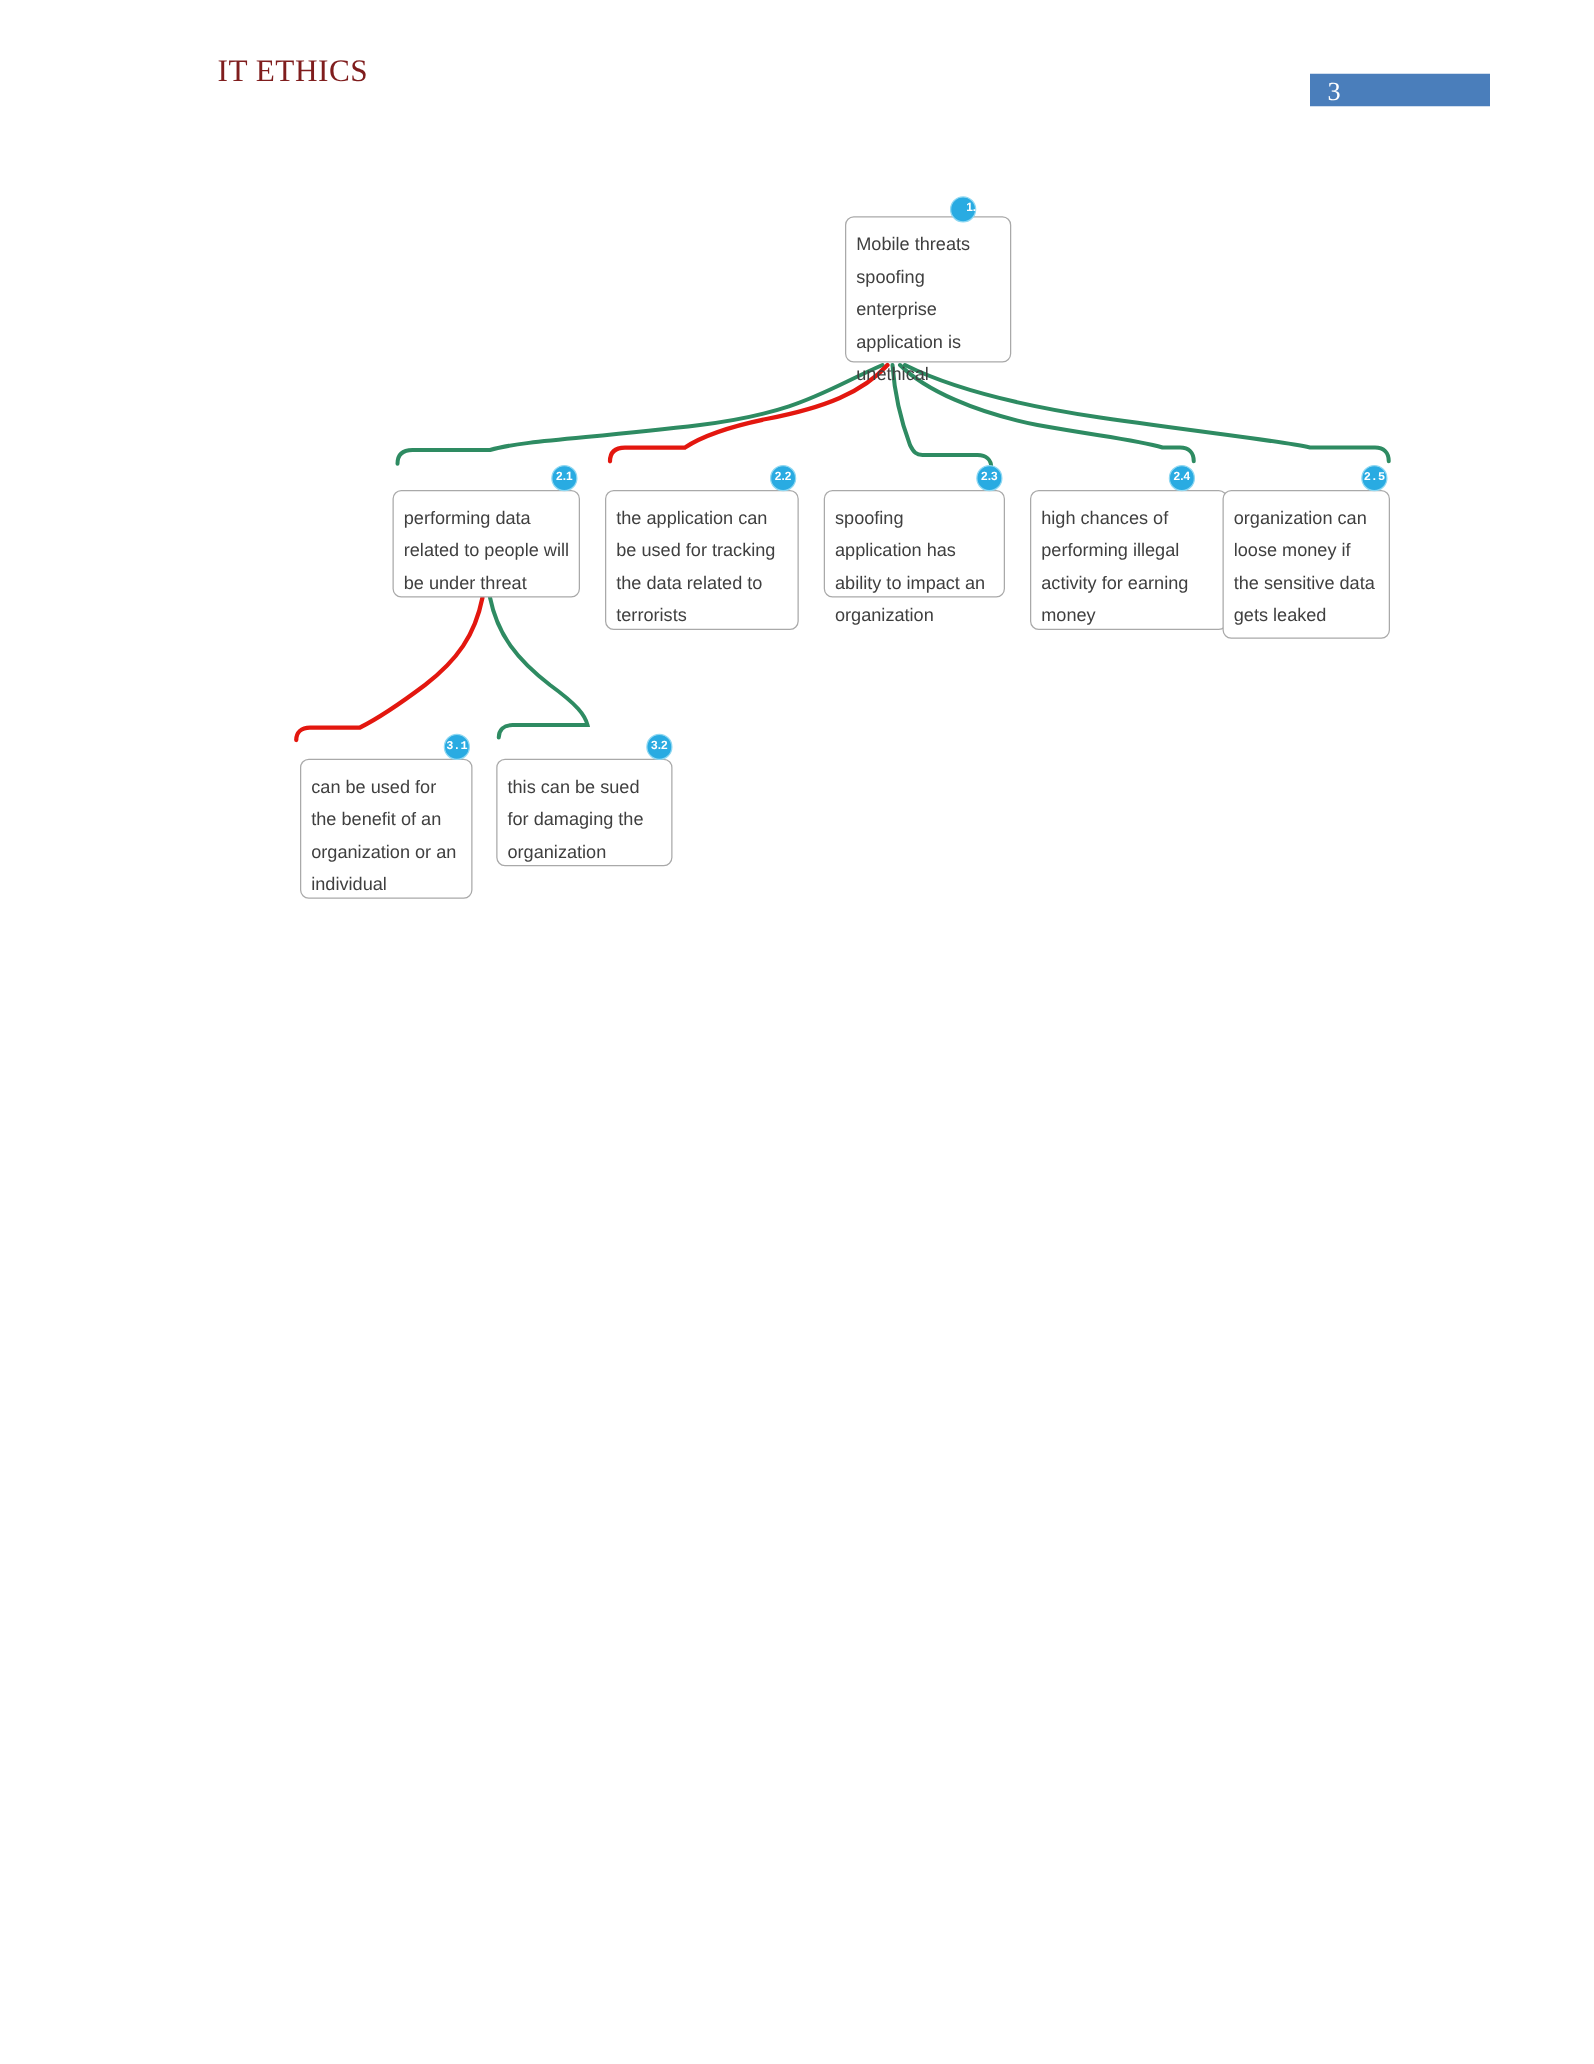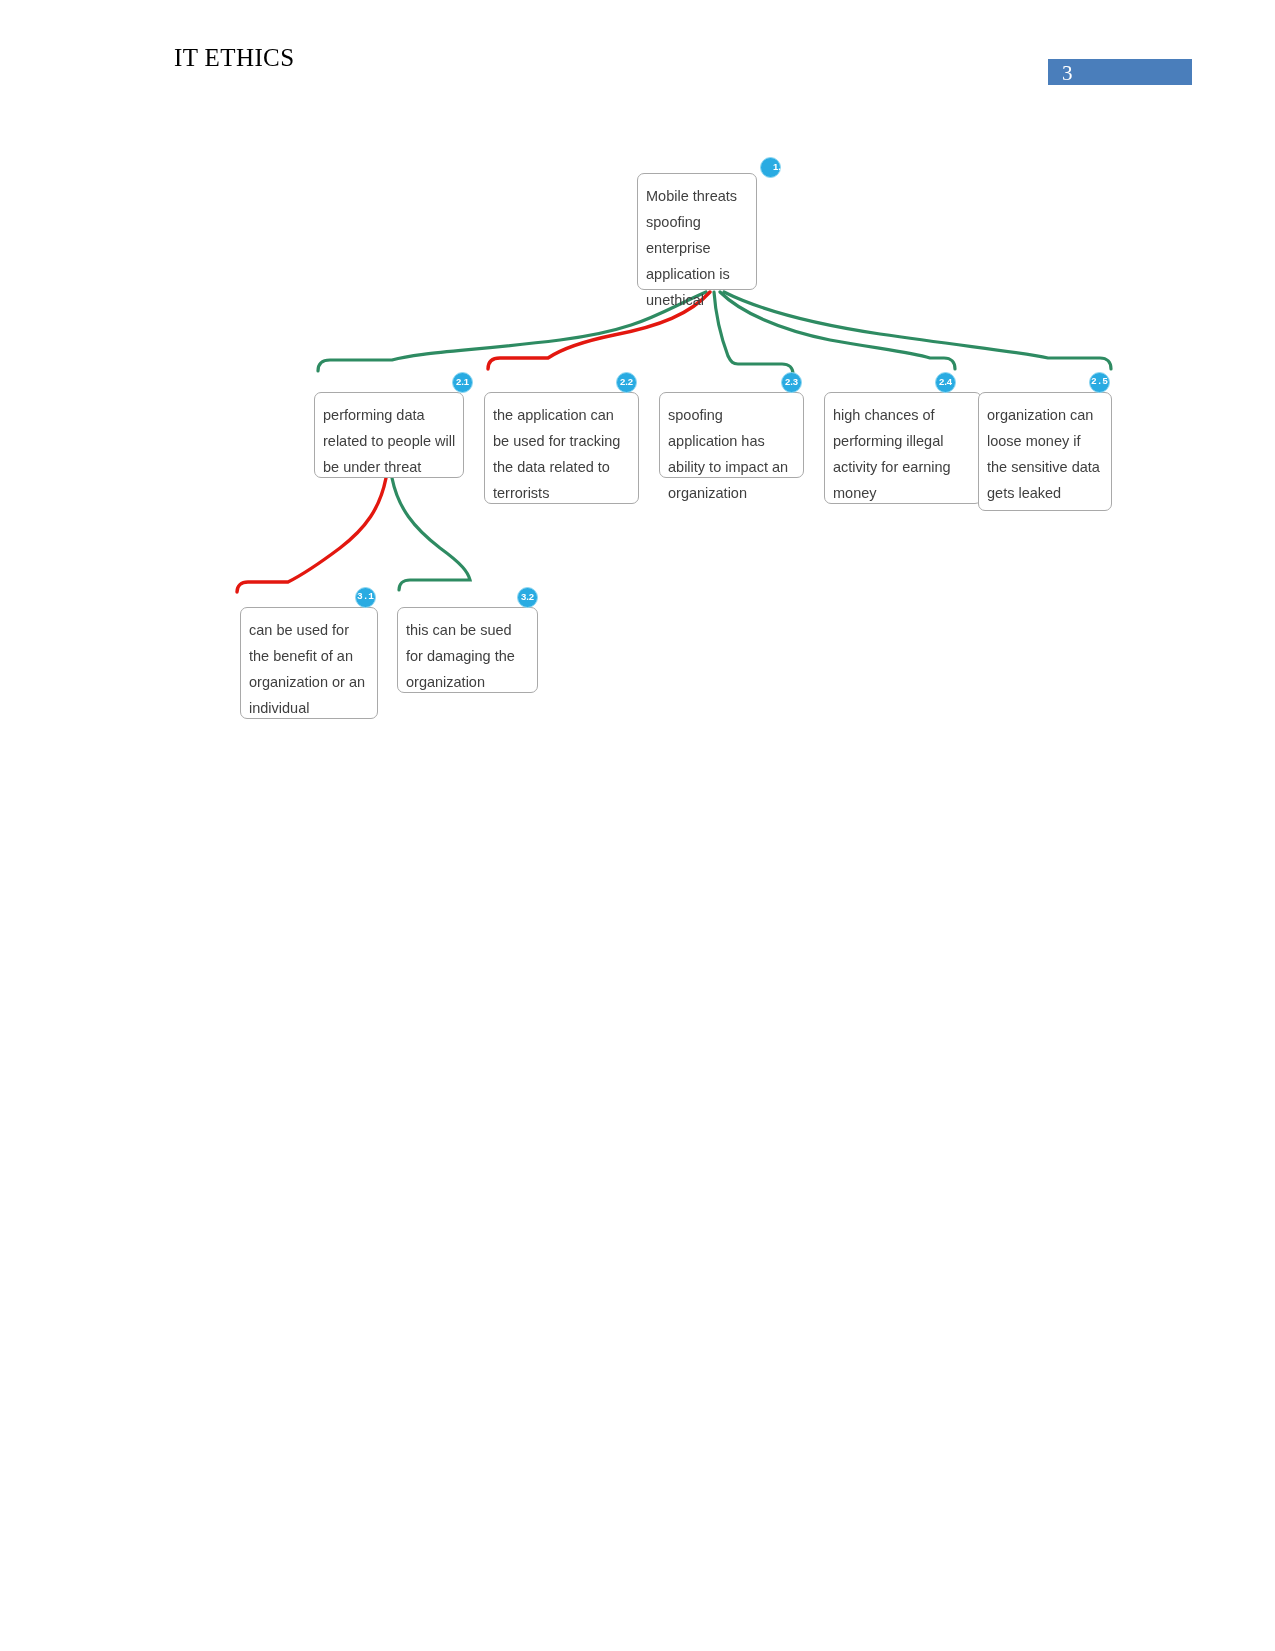--- a/index.html
+++ b/index.html
@@ -19,21 +19,21 @@
   #doc-header {
     position: absolute;
     left: 0; top: 0;
     width: 1275px; height: 100px;
   }
   #header-title {
     position: absolute;
     left: 174px; top: 44px;
     font-family: "Liberation Serif", serif;
     font-size: 25px;
-    color: #000000;
+    color: #7f1d1d;
     letter-spacing: 0.4px;
     white-space: nowrap;
   }
   #page-number-banner {
     position: absolute;
     left: 1048px; top: 59px;
     width: 144px; height: 26px;
     background: #4a7ebb;
   }
   #page-number-text {
@@ -114,29 +114,29 @@
 
     <path d="M 720 292 C 740 312 780 330 830 340 C 880 349 910 352 930 358 L 944 358 C 951 358 955 362 955 369" fill="none" stroke="#2e8b62" stroke-width="3.2" stroke-linecap="round"></path>
 
     <path d="M 724 292 C 752 306 800 322 880 334 C 970 347 1020 352 1048 358 L 1100 358 C 1107 358 1111 362 1111 369" fill="none" stroke="#2e8b62" stroke-width="3.2" stroke-linecap="round"></path>
 
     <path d="M 386 478 C 380 508 366 528 340 548 C 316 566 300 576 288 582 L 248 582 C 241 582 237 586 237 592" fill="none" stroke="#e3170f" stroke-width="3.4" stroke-linecap="round"></path>
 
     <path d="M 392 478 C 398 508 414 528 440 548 C 462 564 468 572 470 580 L 410 580 C 403 580 399 584 399 590" fill="none" stroke="#2e8b62" stroke-width="3.2" stroke-linecap="round"></path>
   </svg>
 
-  <div class="node" id="node-root" style="left:637px; top:173px; width:120px; height:117px;">
+  <div class="node" id="node-root" style="left:676px; top:173px; width:133px; height:117px;">
     <span class="node-text">Mobile threats spoofing enterprise application is unethical</span>
   </div>
   <div class="badge" style="left:760px; top:157px;padding-left:12px;">1.1</div>
 
   <div class="node" id="node-2-1" style="left:314px; top:392px; width:150px; height:86px;">
     <span class="node-text">performing data related to people will be under threat</span>
   </div>
-  <div class="badge" style="left:452px; top:372px;text-align:center;">2.1</div>
+  <div class="badge" style="left:441px; top:372px;text-align:center;">2.1</div>
 
   <div class="node" id="node-2-2" style="left:484px; top:392px; width:155px; height:112px;">
     <span class="node-text">the application can be used for tracking the data related to terrorists</span>
   </div>
   <div class="badge" style="left:616px; top:372px;">2.2</div>
 
   <div class="node" id="node-2-3" style="left:659px; top:392px; width:145px; height:86px;">
     <span class="node-text">spoofing application has ability to impact an organization</span>
   </div>
   <div class="badge" style="left:781px; top:372px;">2.3</div>

